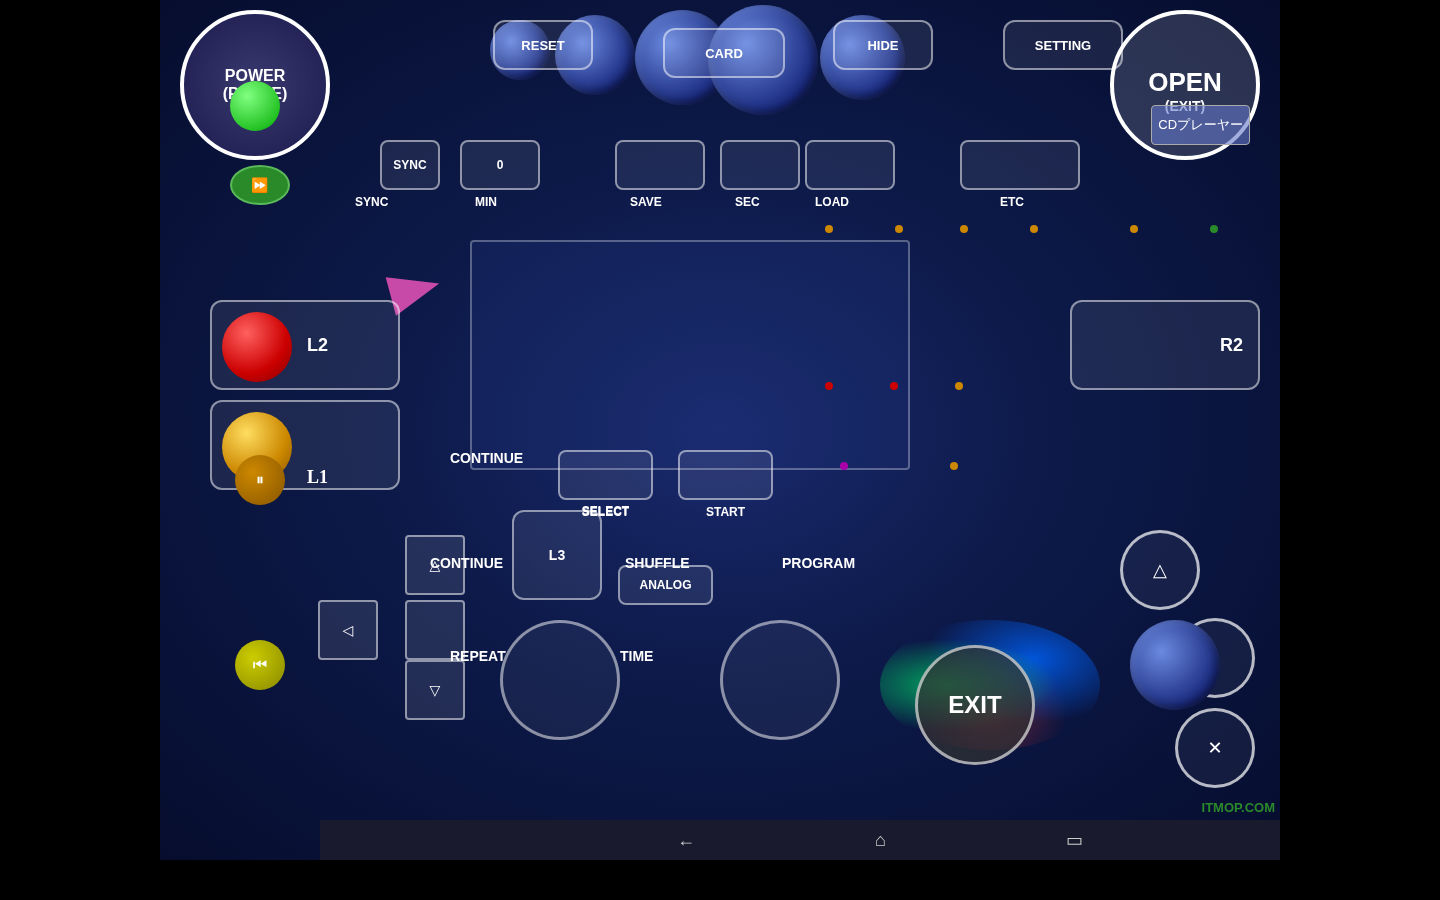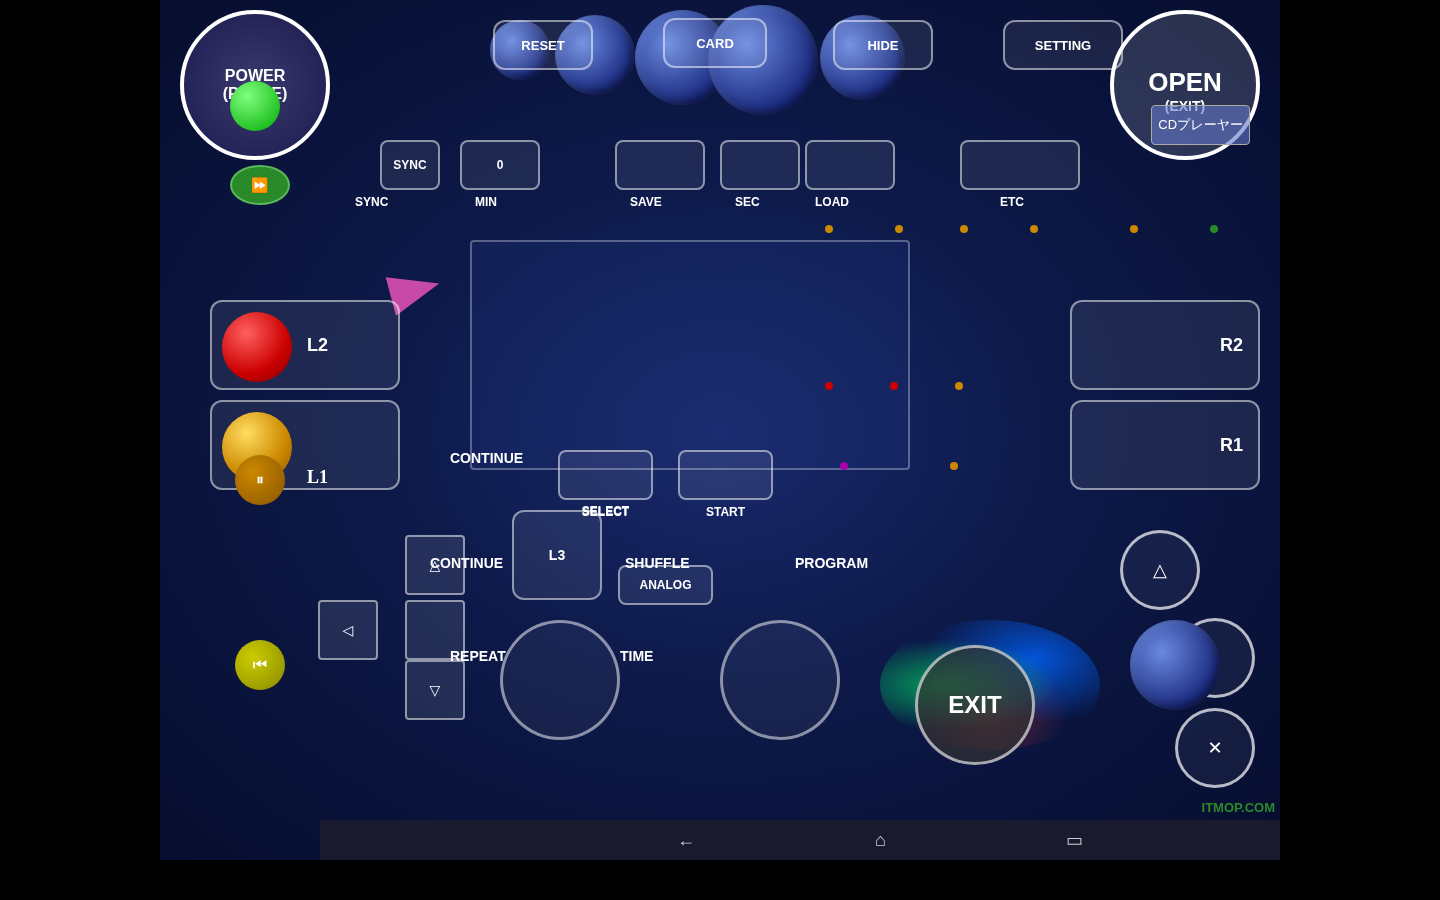--- a/index.html
+++ b/index.html
@@ -549,21 +549,21 @@
   </div>
 
   <div id="cd-label">
     <span>CDプレーヤー</span>
   </div>
 
   <div class="top-btn" style="left:285px;top:20px;width:100px;height:50px;">
     <span>RESET</span>
   </div>
 
-  <div class="top-btn" style="left:455px;top:18px;width:104px;height:50px;">
+  <div class="top-btn" style="left:455px;top:28px;width:122px;height:50px;">
     <span>CARD</span>
   </div>
 
   <div class="top-btn" style="left:625px;top:20px;width:100px;height:50px;">
     <span>HIDE</span>
   </div>
 
   <div class="top-btn" style="left:795px;top:20px;width:120px;height:50px;">
     <span>SETTING</span>
   </div>
@@ -619,23 +619,20 @@
   </div>
 
   <div id="pause-icon">
     <span>⏸</span>
   </div>
 
   <div id="r2-btn">
     <span>R2</span>
   </div>
 
-  <div id="r1-btn">
-    <span>R1</span>
-  </div>
 
   <div id="center-screen"></div>
 
   <div class="func-label" style="left:290px;top:450px;">
     <span>CONTINUE</span>
   </div>
 
   <div id="select-btn">
     <span style="position:absolute;bottom:-20px;color:#fff;font-size:12px;font-weight:bold;">SELECT</span>
   </div>
@@ -653,21 +650,21 @@
   </div>
 
   <div class="func-label" style="left:270px;top:555px;">
     <span>CONTINUE</span>
   </div>
 
   <div class="func-label" style="left:465px;top:555px;">
     <span>SHUFFLE</span>
   </div>
 
-  <div class="func-label" style="left:635px;top:555px;">
+  <div class="func-label" style="left:622px;top:555px;">
     <span>PROGRAM</span>
   </div>
 
   <div id="analog-btn">
     <span>ANALOG</span>
   </div>
 
 
   <div class="dpad-btn" style="position:absolute;left:245px;top:535px;width:60px;height:60px;border-radius:4px;">△</div>
 

